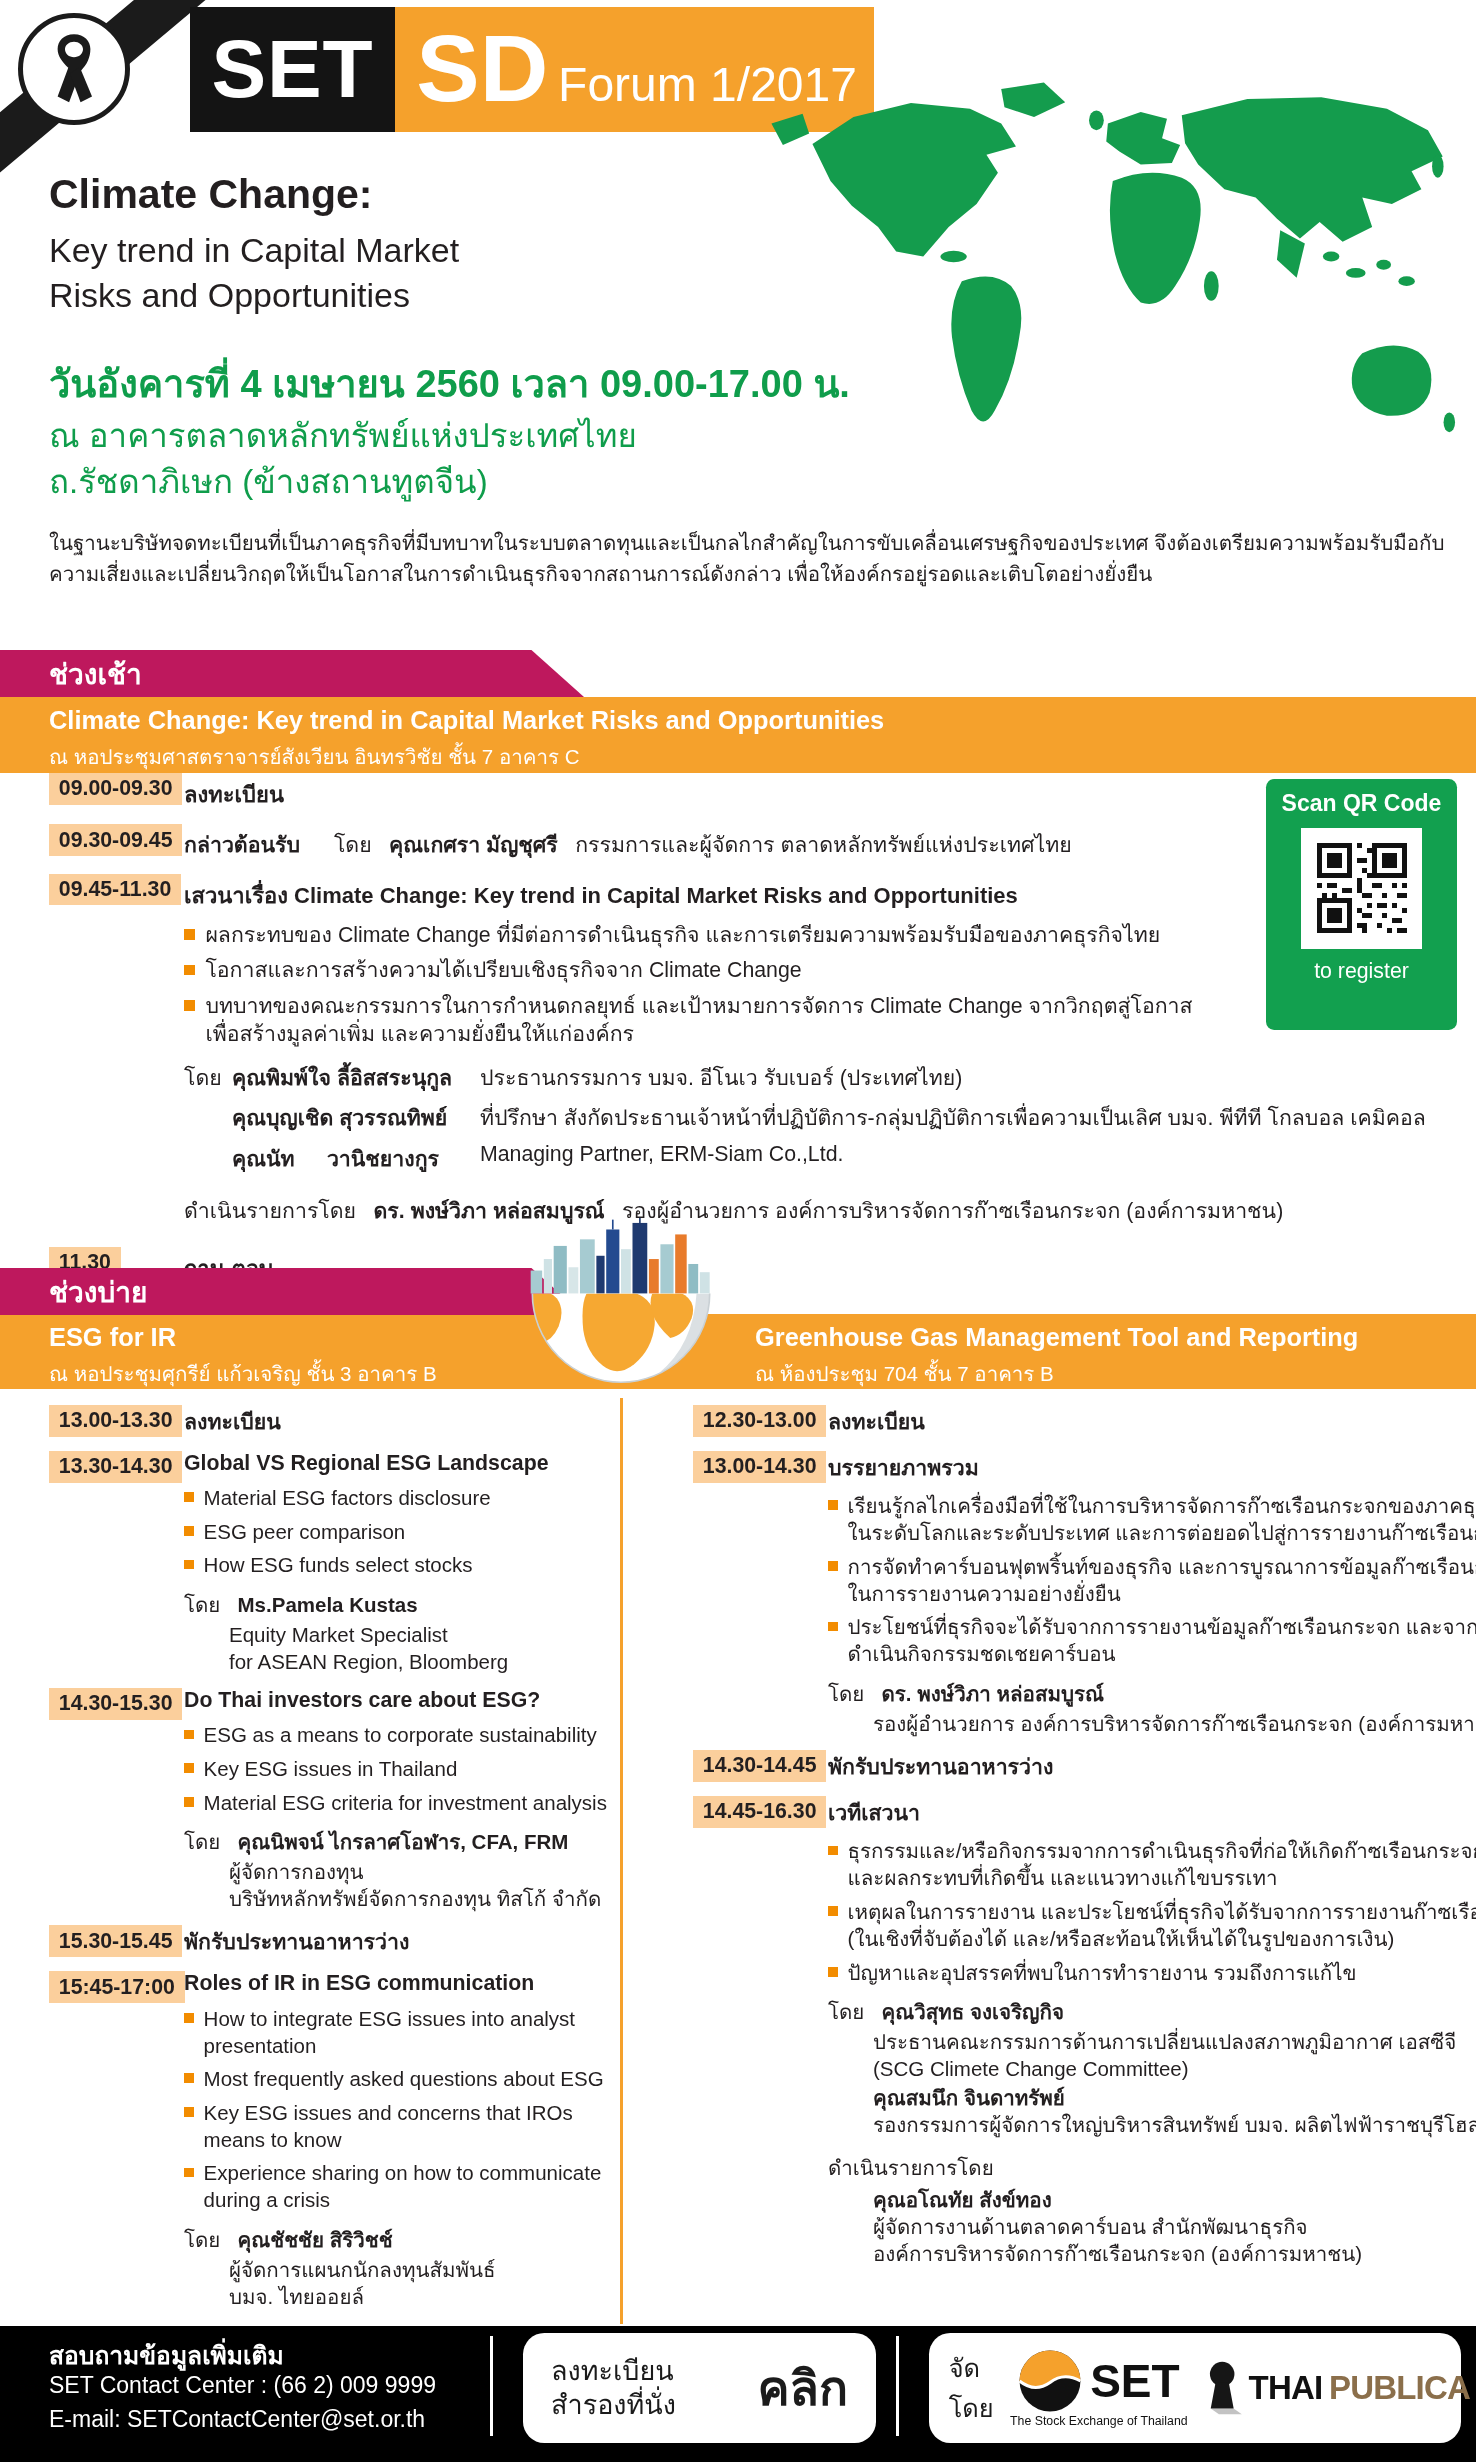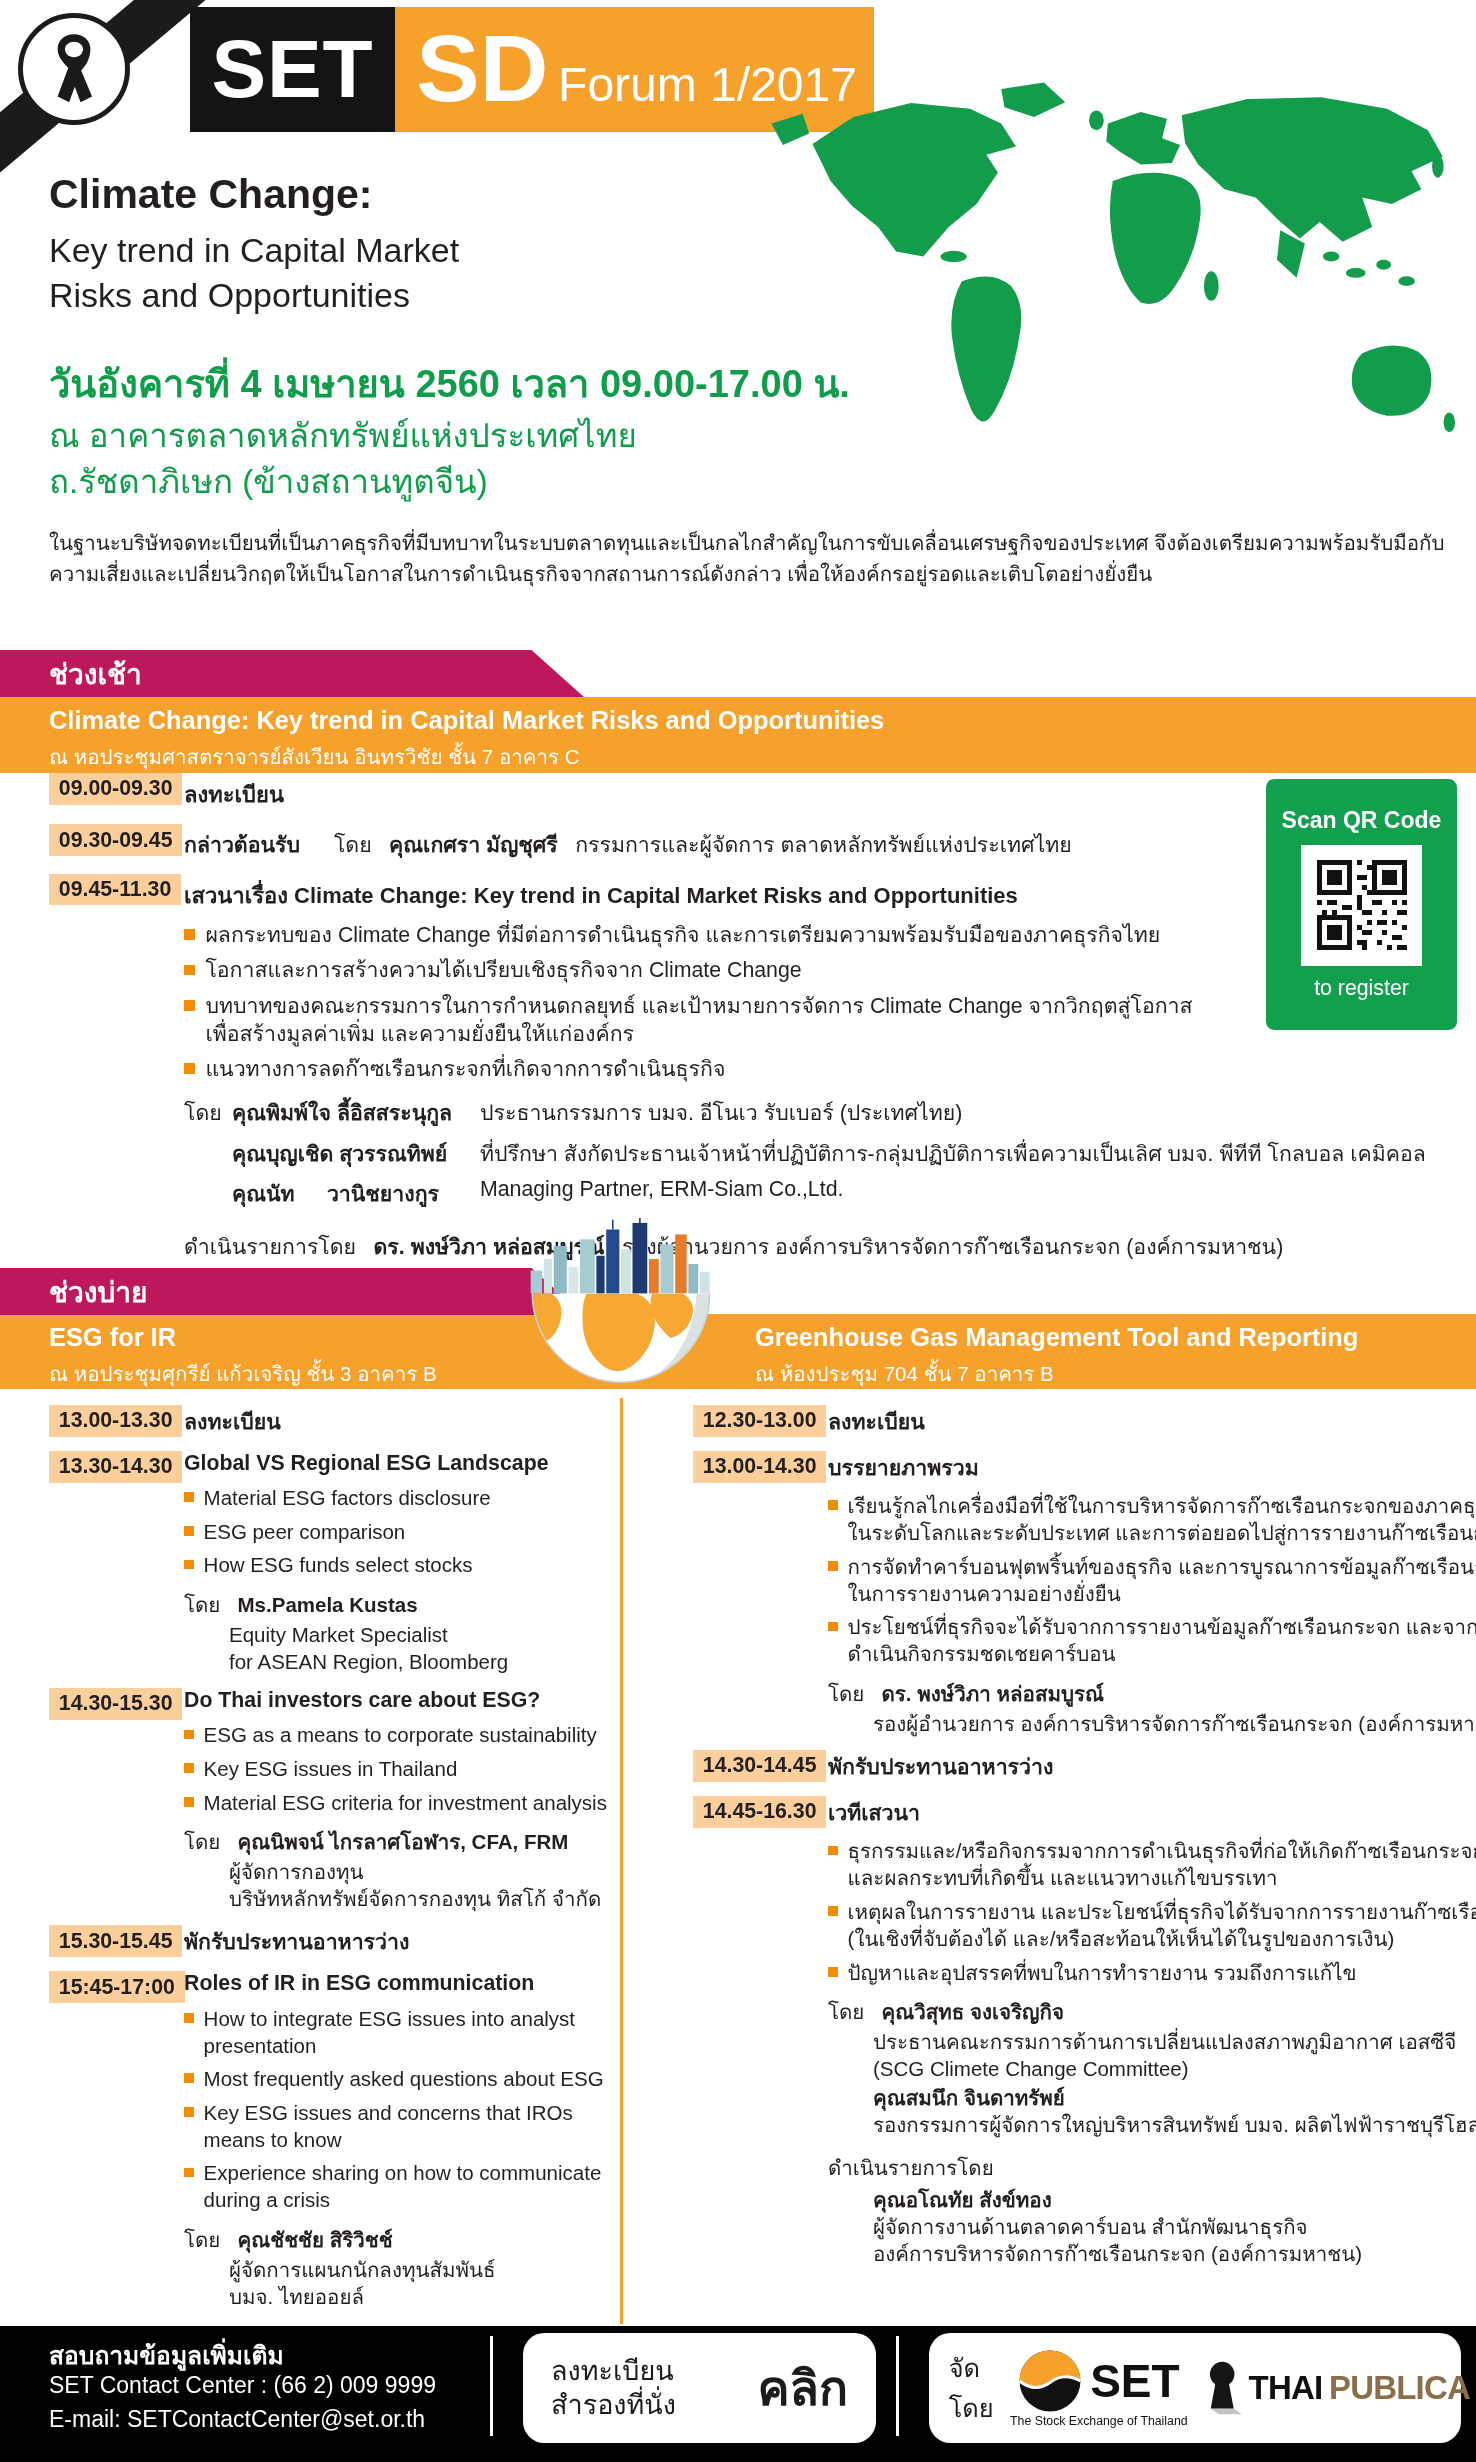--- a/index.html
+++ b/index.html
@@ -57,21 +57,21 @@
   .sp-name{font-weight:bold;}
   .sp-split{display:flex;justify-content:space-between;padding-right:41px;font-weight:bold;}
   .moderator{margin-top:19.7px;font-size:21.3px;}
   .bold{font-weight:bold;}
   .gap-r{margin-right:28px;margin-top:20px;}
   .gap-s{margin-right:11.5px;}
 
   
   #qr{position:absolute;left:1266px;top:779px;width:191px;height:251px;background:#12A04F;
       border-radius:8.2px;color:#fff;text-align:center;}
-  #qr .qr-h{margin-top:28px;font-size:23px;font-weight:bold;}
+  #qr .qr-h{margin-top:11px;font-size:23px;font-weight:bold;}
   #qr .qr-box{width:121px;height:121px;background:#fff;margin:10.7px auto 0;display:flex;
       align-items:center;justify-content:center;}
   #qr .qr-c{margin-top:10.7px;font-size:21.3px;}
 
   
   #vline{position:absolute;left:620px;top:1398px;width:2.5px;height:926px;background:#F5A12C;}
   #globe{position:absolute;left:529px;top:1218px;width:184px;height:179px;z-index:2;}
   #pm-left{left:49px;top:1405px;width:558px;}
   #pm-right{left:693px;top:1405px;width:767px;}
   .prow{display:grid;grid-template-columns:135px 1fr;margin-bottom:13px;align-items:start;}
@@ -231,26 +231,20 @@
             <div>
                 <div class="nw">โอกาสและการสร้างความได้เปรียบเชิงธุรกิจจาก Climate Change</div>
               </div>
           </div>
           <div class="b">
             <span class="sq"></span>
             <div>
               <div class="nw">บทบาทของคณะกรรมการในการกำหนดกลยุทธ์ และเป้าหมายการจัดการ Climate Change จากวิกฤตสู่โอกาส</div>
               <div class="nw">เพื่อสร้างมูลค่าเพิ่ม และความยั่งยืนให้แก่องค์กร</div>
             </div>
-          </div>
-          <div class="b">
-            <span class="sq"></span>
-            <div>
-                <div class="nw">แนวทางการลดก๊าซเรือนกระจกที่เกิดจากการดำเนินธุรกิจ</div>
-              </div>
           </div>
         </div>
         <div class="speakers">
           <span>โดย</span>
           <span class="sp-name">คุณพิมพ์ใจ ลี้อิสสระนุกูล</span>
           <span class="nw">ประธานกรรมการ บมจ. อีโนเว รับเบอร์ (ประเทศไทย)</span>
           <span></span>
           <span class="sp-name">คุณบุญเชิด สุวรรณทิพย์</span>
           <span class="nw">ที่ปรึกษา สังกัดประธานเจ้าหน้าที่ปฏิบัติการ-กลุ่มปฏิบัติการเพื่อความเป็นเลิศ บมจ. พีทีที โกลบอล เคมิคอล</span>
           <span></span>

